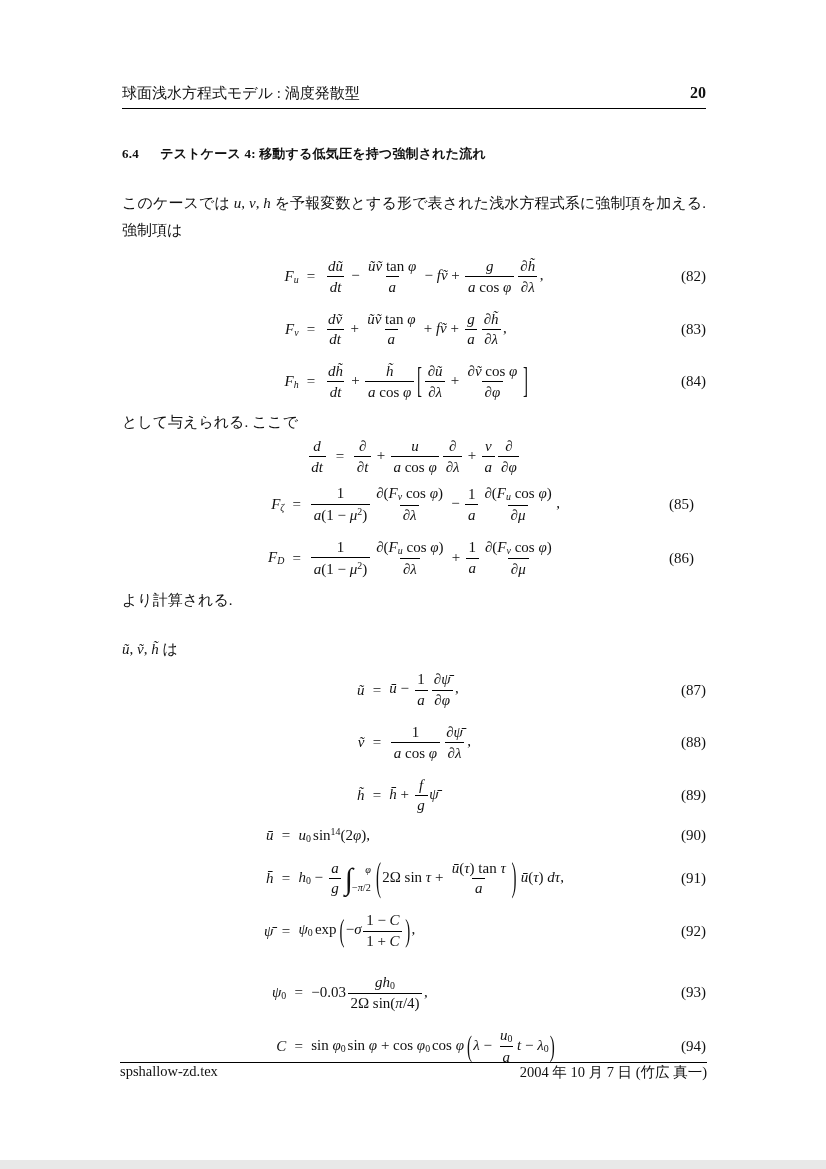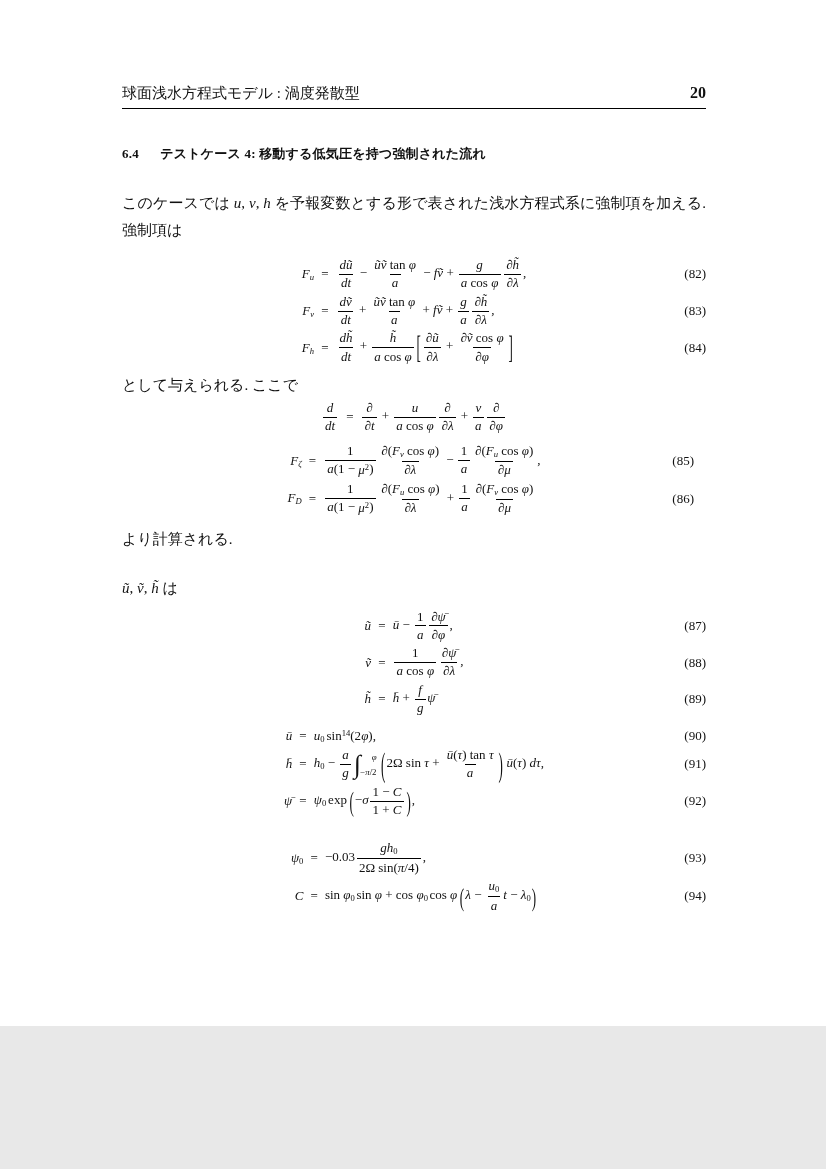--- a/index.html
+++ b/index.html
@@ -1,36 +1,36 @@
 <!DOCTYPE html>
 <html><head>
 <meta charset="utf-8">
 <style>
   html,body{margin:0;padding:0;background:#e8e8e8;}
-  .page{position:relative;width:826px;height:1026px;margin:0 auto;background:#ffffff;
+  .page{position:relative;width:826px;height:1160px;margin:0 auto;background:#ffffff;
         font-family:"Liberation Serif","DejaVu Serif",serif;color:#111;overflow:hidden;}
   .content{position:absolute;left:122px;top:84px;width:584px;}
 
   
   .runhead{display:flex;align-items:baseline;border-bottom:1.4px solid #000;
            padding-bottom:5px;font-size:15px;white-space:nowrap;}
   .runhead .latin{font-weight:bold;margin-left:-37px;}
   .runhead .pageno{margin-left:auto;font-weight:bold;font-size:16px;}
 
   
   .sechead{margin:36px 0 27px;font-weight:bold;font-size:13px;letter-spacing:0.2px;}
   .secnum{margin-right:18px;}
 
   
   .para{font-size:15px;line-height:1.8;margin:0;text-align:justify;}
   .tline{font-size:15px;margin:12px 0 4px;}
 
   
   .eqgroup{display:grid;grid-template-columns:1fr auto auto auto 1fr;
-           align-items:center;row-gap:4px;font-size:13px;}
+           align-items:center;row-gap:15px;font-size:15px;}
   .eqlhs{justify-self:end;text-align:right;}
   .eqeq{padding:0 0.55em;}
   .eqrhs{justify-self:start;text-align:left;}
   .eqnum{justify-self:end;}
 
   .mi{font-style:italic;}
   .mr{font-style:normal;}
   .frac{display:inline-flex;flex-direction:column;align-items:center;
         vertical-align:middle;margin:0 0.12em;line-height:1.12;font-family:Liberation Serif, serif;}
   .fn{display:block;padding:0 0.18em 0.1em;}

